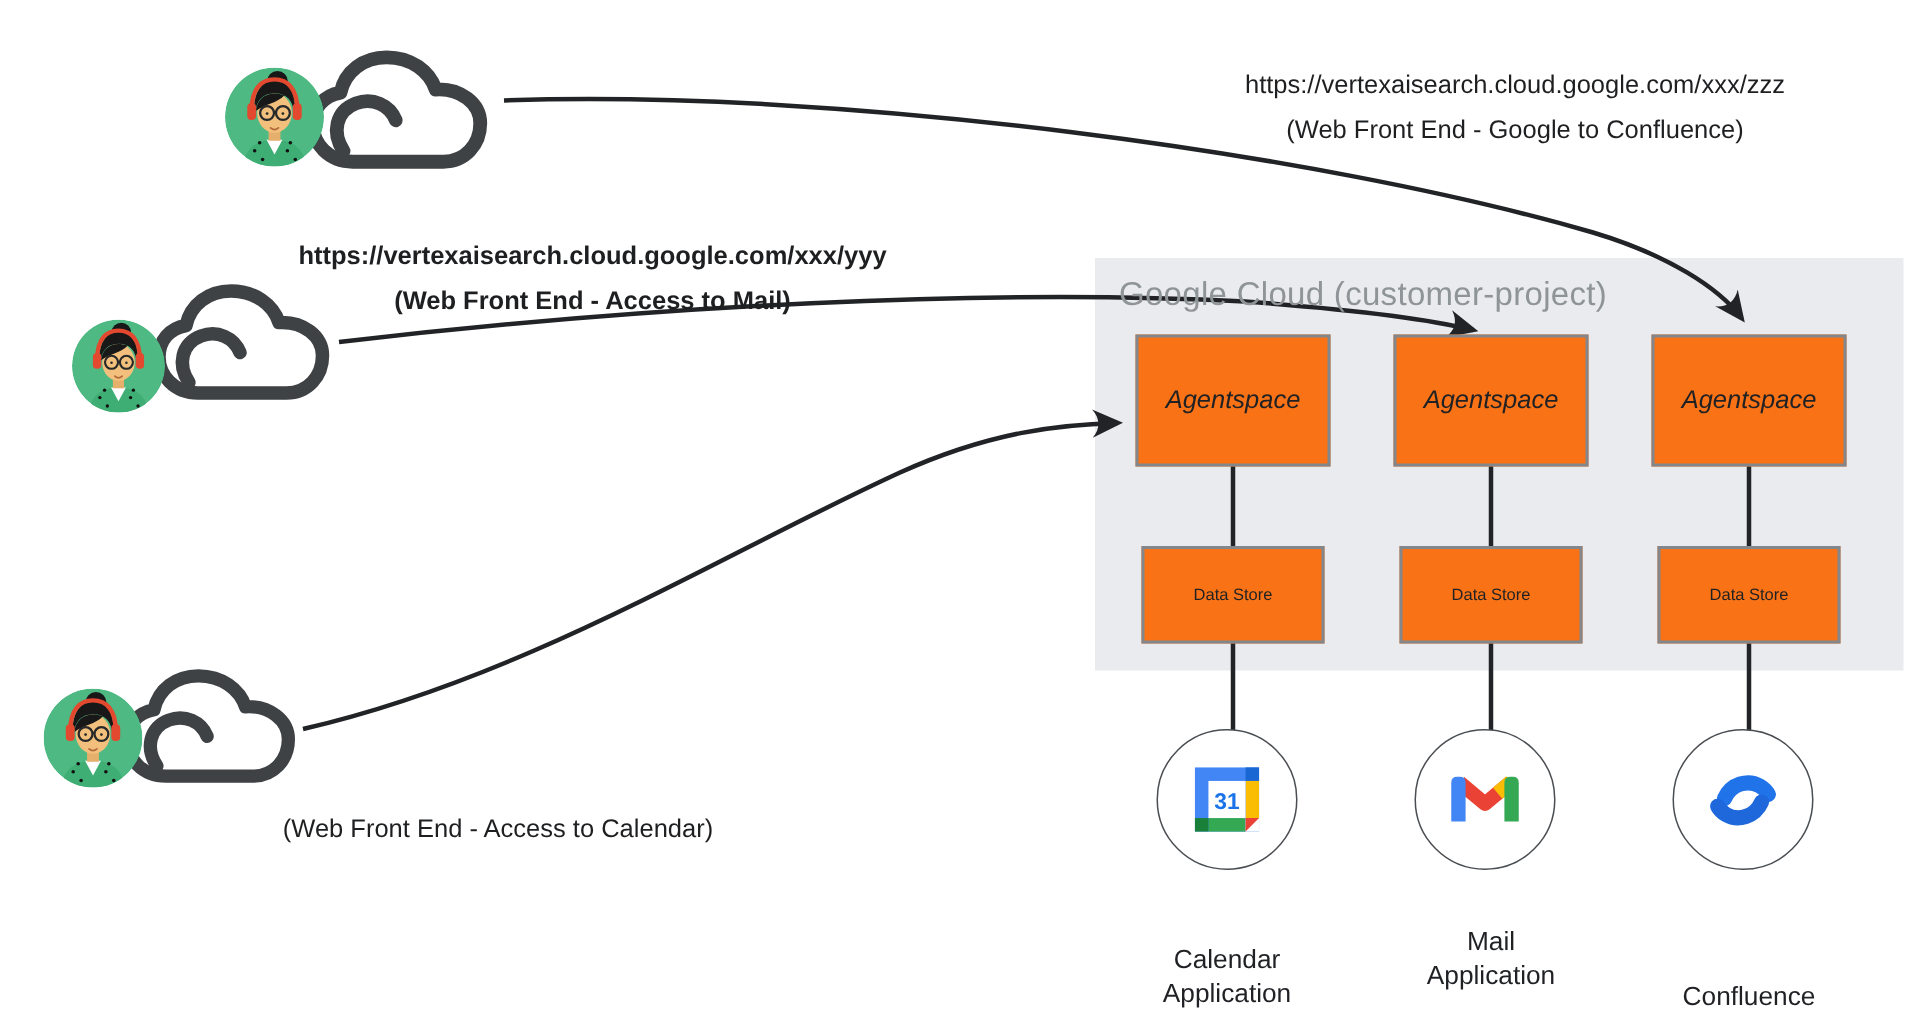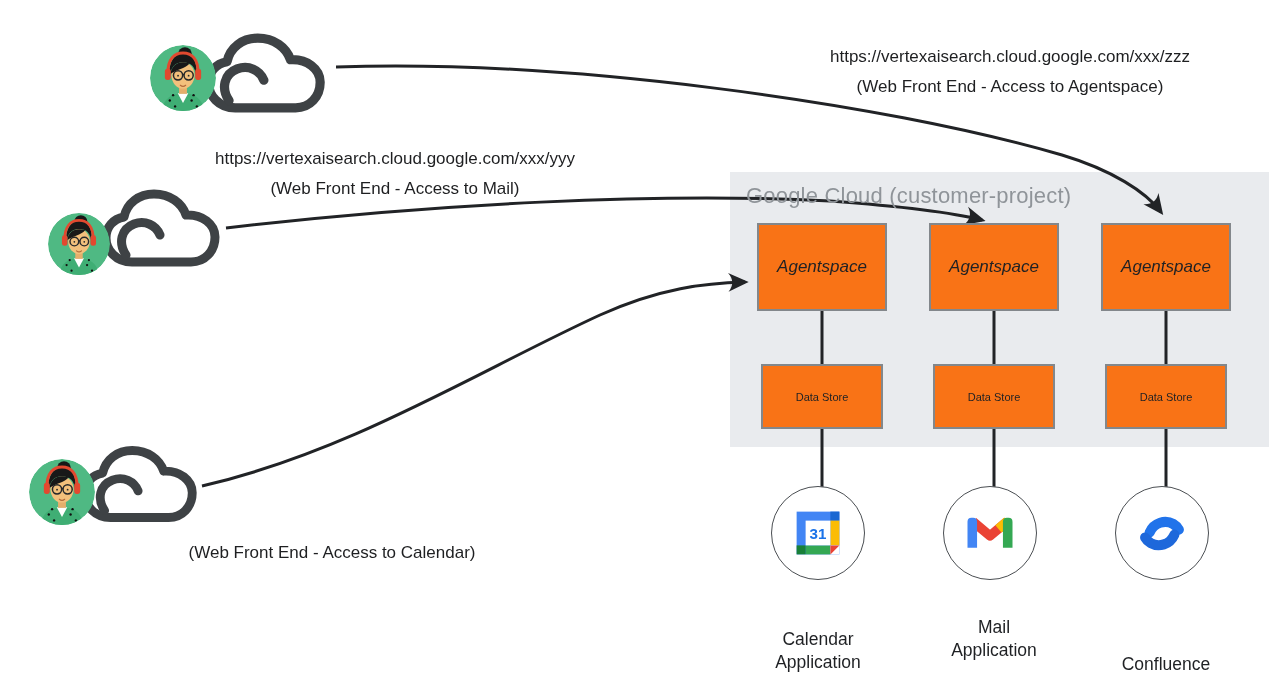--- a/index.html
+++ b/index.html
@@ -175,30 +175,30 @@
   </svg>
 
   <svg class="avatar" style="left:150px; top:45px;" width="66" height="66">
       <use href="#sym-avatar"></use>
     </svg>
   <svg class="cloud" style="left:203px; top:30px;" width="134" height="86">
       <use href="#sym-cloud"></use>
     </svg>
   <div class="url-block" style="left:1010px; top:42px;">
     <div>https://vertexaisearch.cloud.google.com/xxx/zzz</div>
-    <div>(Web Front End - Access to Agentspace)</div>
+    <div>(Web Front End - Google to Confluence)</div>
   </div>
 
   <svg class="avatar" style="left:48px; top:213px;" width="62" height="62">
       <use href="#sym-avatar"></use>
     </svg>
   <svg class="cloud" style="left:101px; top:186px;" width="130" height="84">
       <use href="#sym-cloud"></use>
     </svg>
-  <div class="url-block" style="left:395px; top:144px;">
+  <div class="url-block" style="left:395px; top:156px;font-weight:bold;">
     <div>https://vertexaisearch.cloud.google.com/xxx/yyy</div>
     <div>(Web Front End - Access to Mail)</div>
   </div>
 
   <svg class="avatar" style="left:29px; top:459px;" width="66" height="66">
       <use href="#sym-avatar"></use>
     </svg>
   <svg class="cloud" style="left:80px; top:441px;" width="128" height="86">
       <use href="#sym-cloud"></use>
     </svg>

